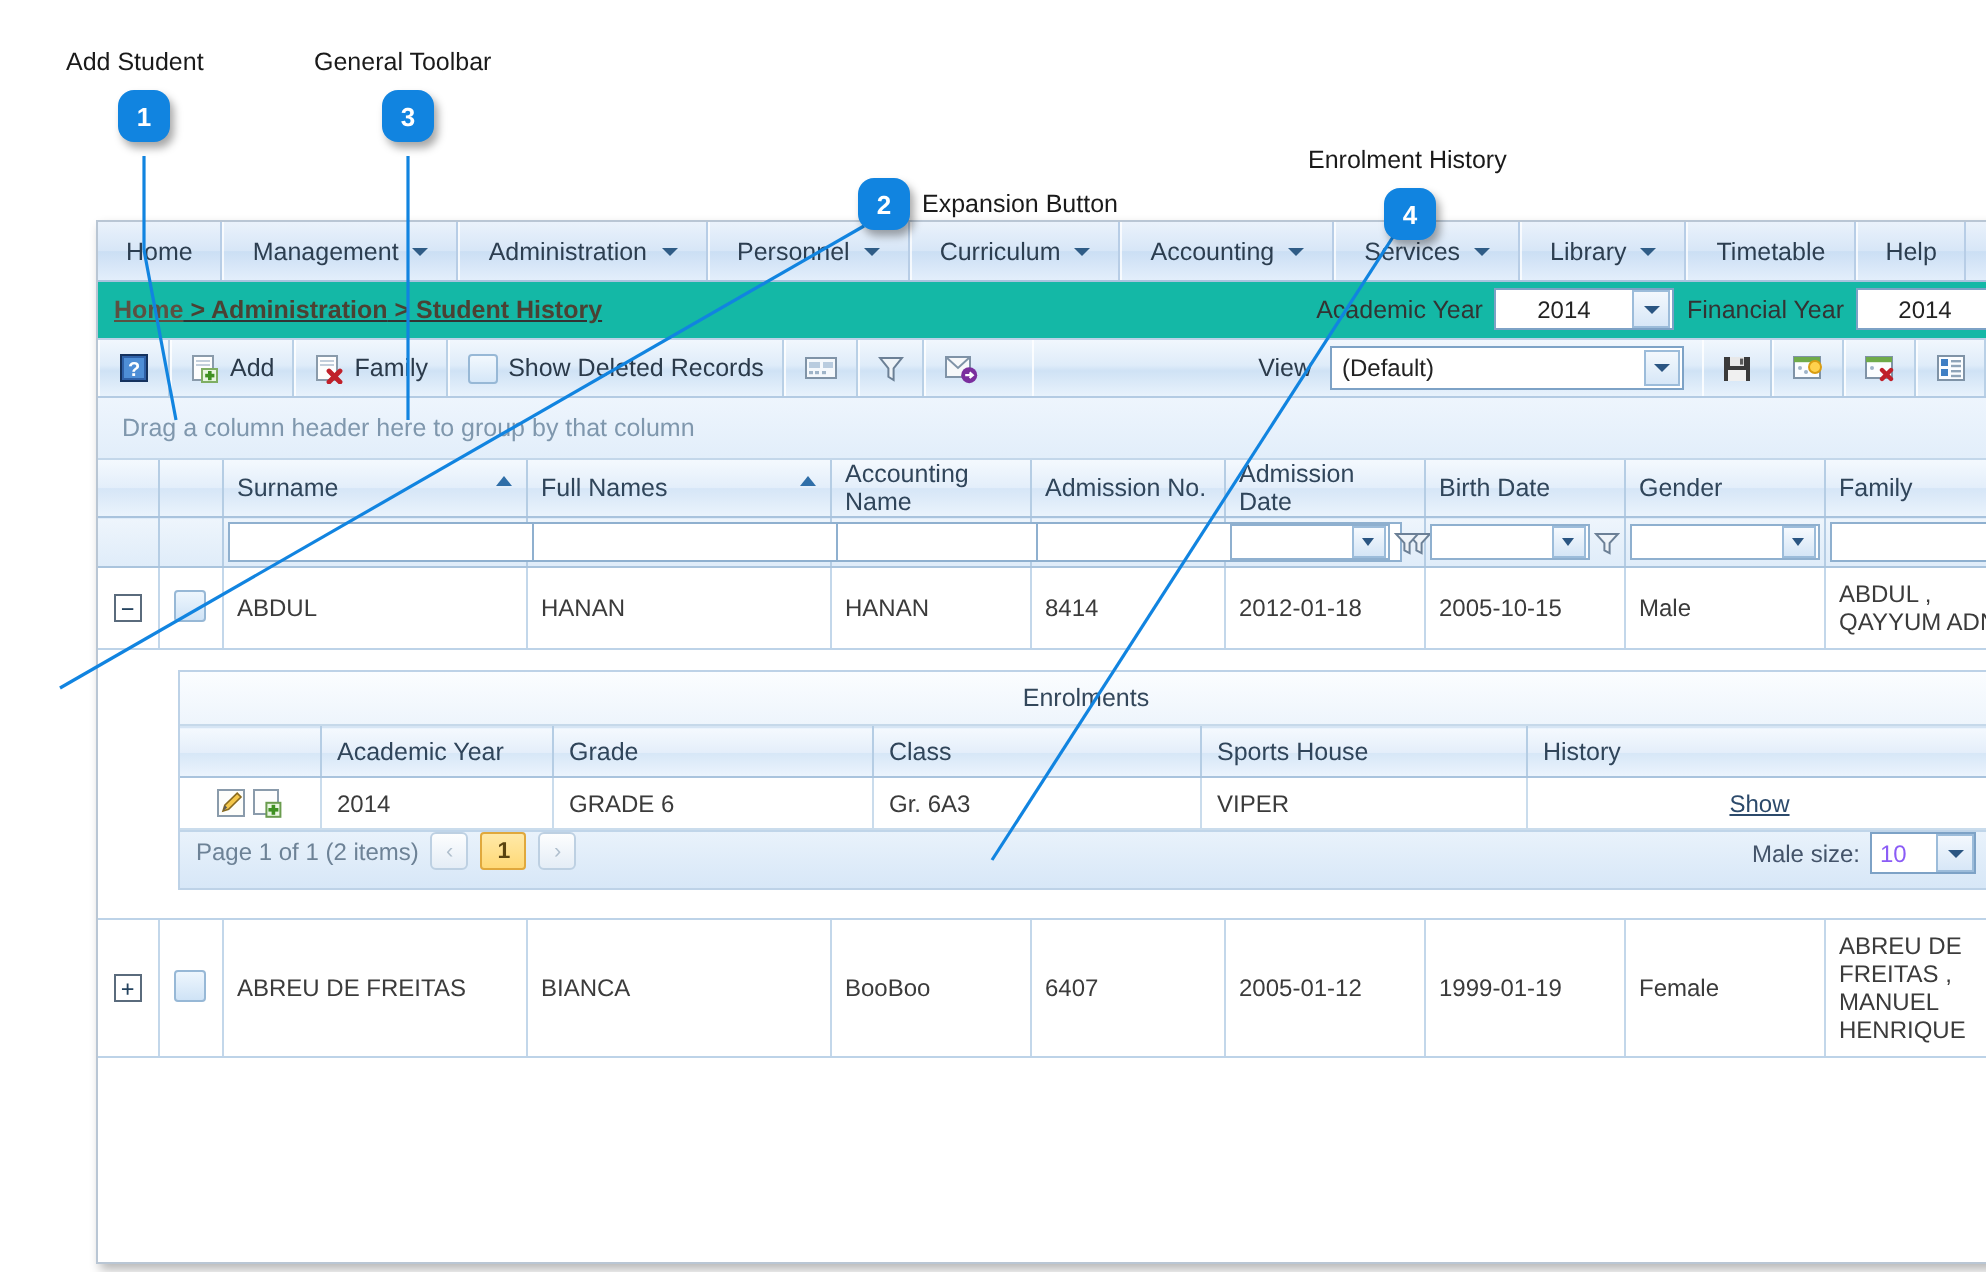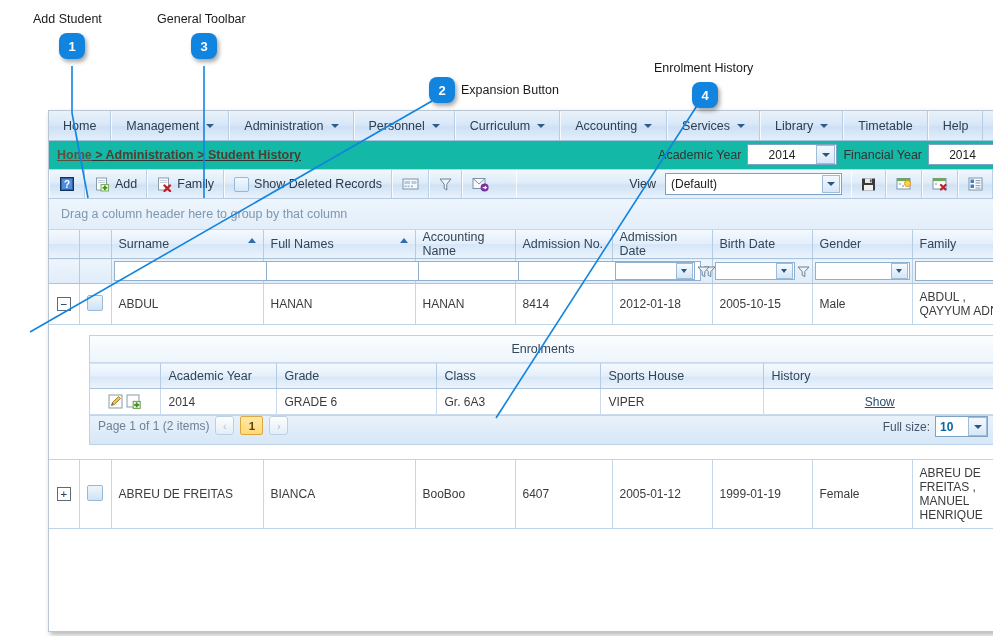--- a/index.html
+++ b/index.html
@@ -2,21 +2,21 @@
 <html><head>
 <meta charset="utf-8">
 <style>
   html,body{margin:0;padding:0;}
   body{
     width:993px;height:636px;background:#ffffff;
     font-family:"Liberation Sans","DejaVu Sans",sans-serif;
     font-size:12px;color:#333;overflow:hidden;position:relative;
   }
   
-  .callout-layer{position:absolute;left:0;top:0;width:993px;height:544px;pointer-events:none;z-index:40;}
+  .callout-layer{position:absolute;left:0;top:12px;width:993px;height:544px;pointer-events:none;z-index:40;}
   .callout{position:absolute;}
   .callout .cap{
     position:absolute;white-space:nowrap;font-size:12.5px;color:#1a1a1a;
     font-family:"Liberation Sans","DejaVu Sans",sans-serif;
   }
   .badge{
     position:absolute;width:26px;height:26px;border-radius:8px;
     background:#1184e0;color:#fff;font-size:13px;font-weight:bold;
     display:flex;align-items:center;justify-content:center;
     box-shadow:2px 3px 4px rgba(0,0,0,.35);
@@ -166,21 +166,21 @@
     display:flex;align-items:center;justify-content:center;font-size:11px;color:#b0bfcd;cursor:pointer;
   }
   .pgnum{
     min-width:15px;height:17px;border:1px solid #e0a83c;border-radius:2px;
     background:linear-gradient(to bottom,#ffe9a8,#ffd977);
     display:flex;align-items:center;justify-content:center;
     font-size:11.5px;color:#5a4410;font-weight:bold;cursor:pointer;padding:0 3px;
   }
   .pagerright{display:flex;align-items:center;gap:5px;font-size:12px;color:#44546a;}
   .gsel{display:flex;align-items:center;height:19px;border:1px solid #7da2c6;background:#fff;}
-  .gsel .val{padding:0 6px 0 4px;font-size:12px;color:#0369a1;min-width:22px;font-weight:bold;}
+  .gsel .val{padding:0 6px 0 4px;font-size:12px;color:#8b5cf6;min-width:22px;}
 </style>
 </head>
 <body>
 
 <div class="app">
 
   <div class="menubar">
     <div class="menu-item">
       <span>Home</span>
     </div>
@@ -543,21 +543,21 @@
               </tbody>
             </table>
             <div class="subpager">
               <div class="pagerleft">
                 <span class="pagertext">Page 1 of 1 (2 items)</span>
                 <span class="pgbtn">‹</span>
                 <span class="pgnum">1</span>
                 <span class="pgbtn">›</span>
               </div>
               <div class="pagerright">
-                <span>Full size:</span>
+                <span>Male size:</span>
                 <span class="gsel">
                   <span class="val">10</span>
                   <span class="arrow" style="width:17px;height:17px;display:flex;align-items:center;justify-content:center;background:linear-gradient(to bottom,#f3f8fd,#d7e7f7);border:1px solid #9cbcda">
                         <i style="width:0;height:0;border-left:4px solid transparent;border-right:4px solid transparent;border-top:4px solid #2a5582;display:block"></i>
                       </span>
                 </span>
               </div>
             </div>
           </div>
         </div>

